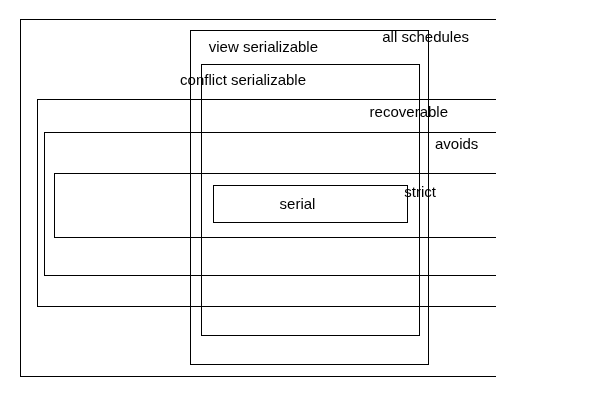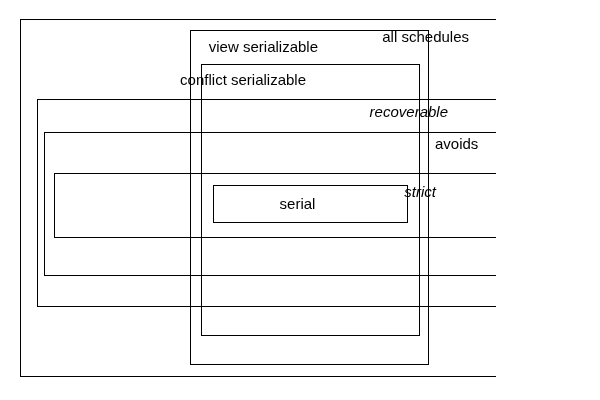--- a/index.html
+++ b/index.html
@@ -34,23 +34,23 @@
   #box-view       { left: 190px; top: 30px;  width: 239px; height: 335px; }
   #box-conflict   { left: 201px; top: 64px;  width: 219px; height: 272px; }
   #box-recov      { left: 37px;  top: 99px;  width: 527px; height: 208px; }
   #box-aca        { left: 44px;  top: 132px; width: 512px; height: 144px; }
   #box-strict     { left: 54px;  top: 173px; width: 494px; height: 65px;  }
   #box-serial     { left: 213px; top: 185px; width: 195px; height: 38px;  }
   
   #lbl-all        { top: 28px;  right: 27px;  text-align: right; }
   #lbl-view       { top: 38px;  right: 178px; text-align: center; }
   #lbl-conflict   { top: 71px;  right: 190px; text-align: right; }
-  #lbl-recov      { top: 103px; right: 48px;  text-align: center; font-style: italic; }
+  #lbl-recov      { top: 103px; right: 48px;  text-align: center; }
   #lbl-aca        { top: 136px; left: 435px;  line-height: 16px; text-align: right; }
-  #lbl-strict     { top: 183px; right: 60px;  text-align: right; font-style: italic; }
+  #lbl-strict     { top: 183px; right: 60px;  text-align: right; }
   #lbl-serial     { top: 195px; left: 200px;  width: 195px; text-align: center; }
 </style>
 </head>
 <body>
 
 <div class="canvas">
 
   <div class="box" id="box-all"></div>
   <div class="box" id="box-view"></div>
   <div class="box" id="box-conflict"></div>

